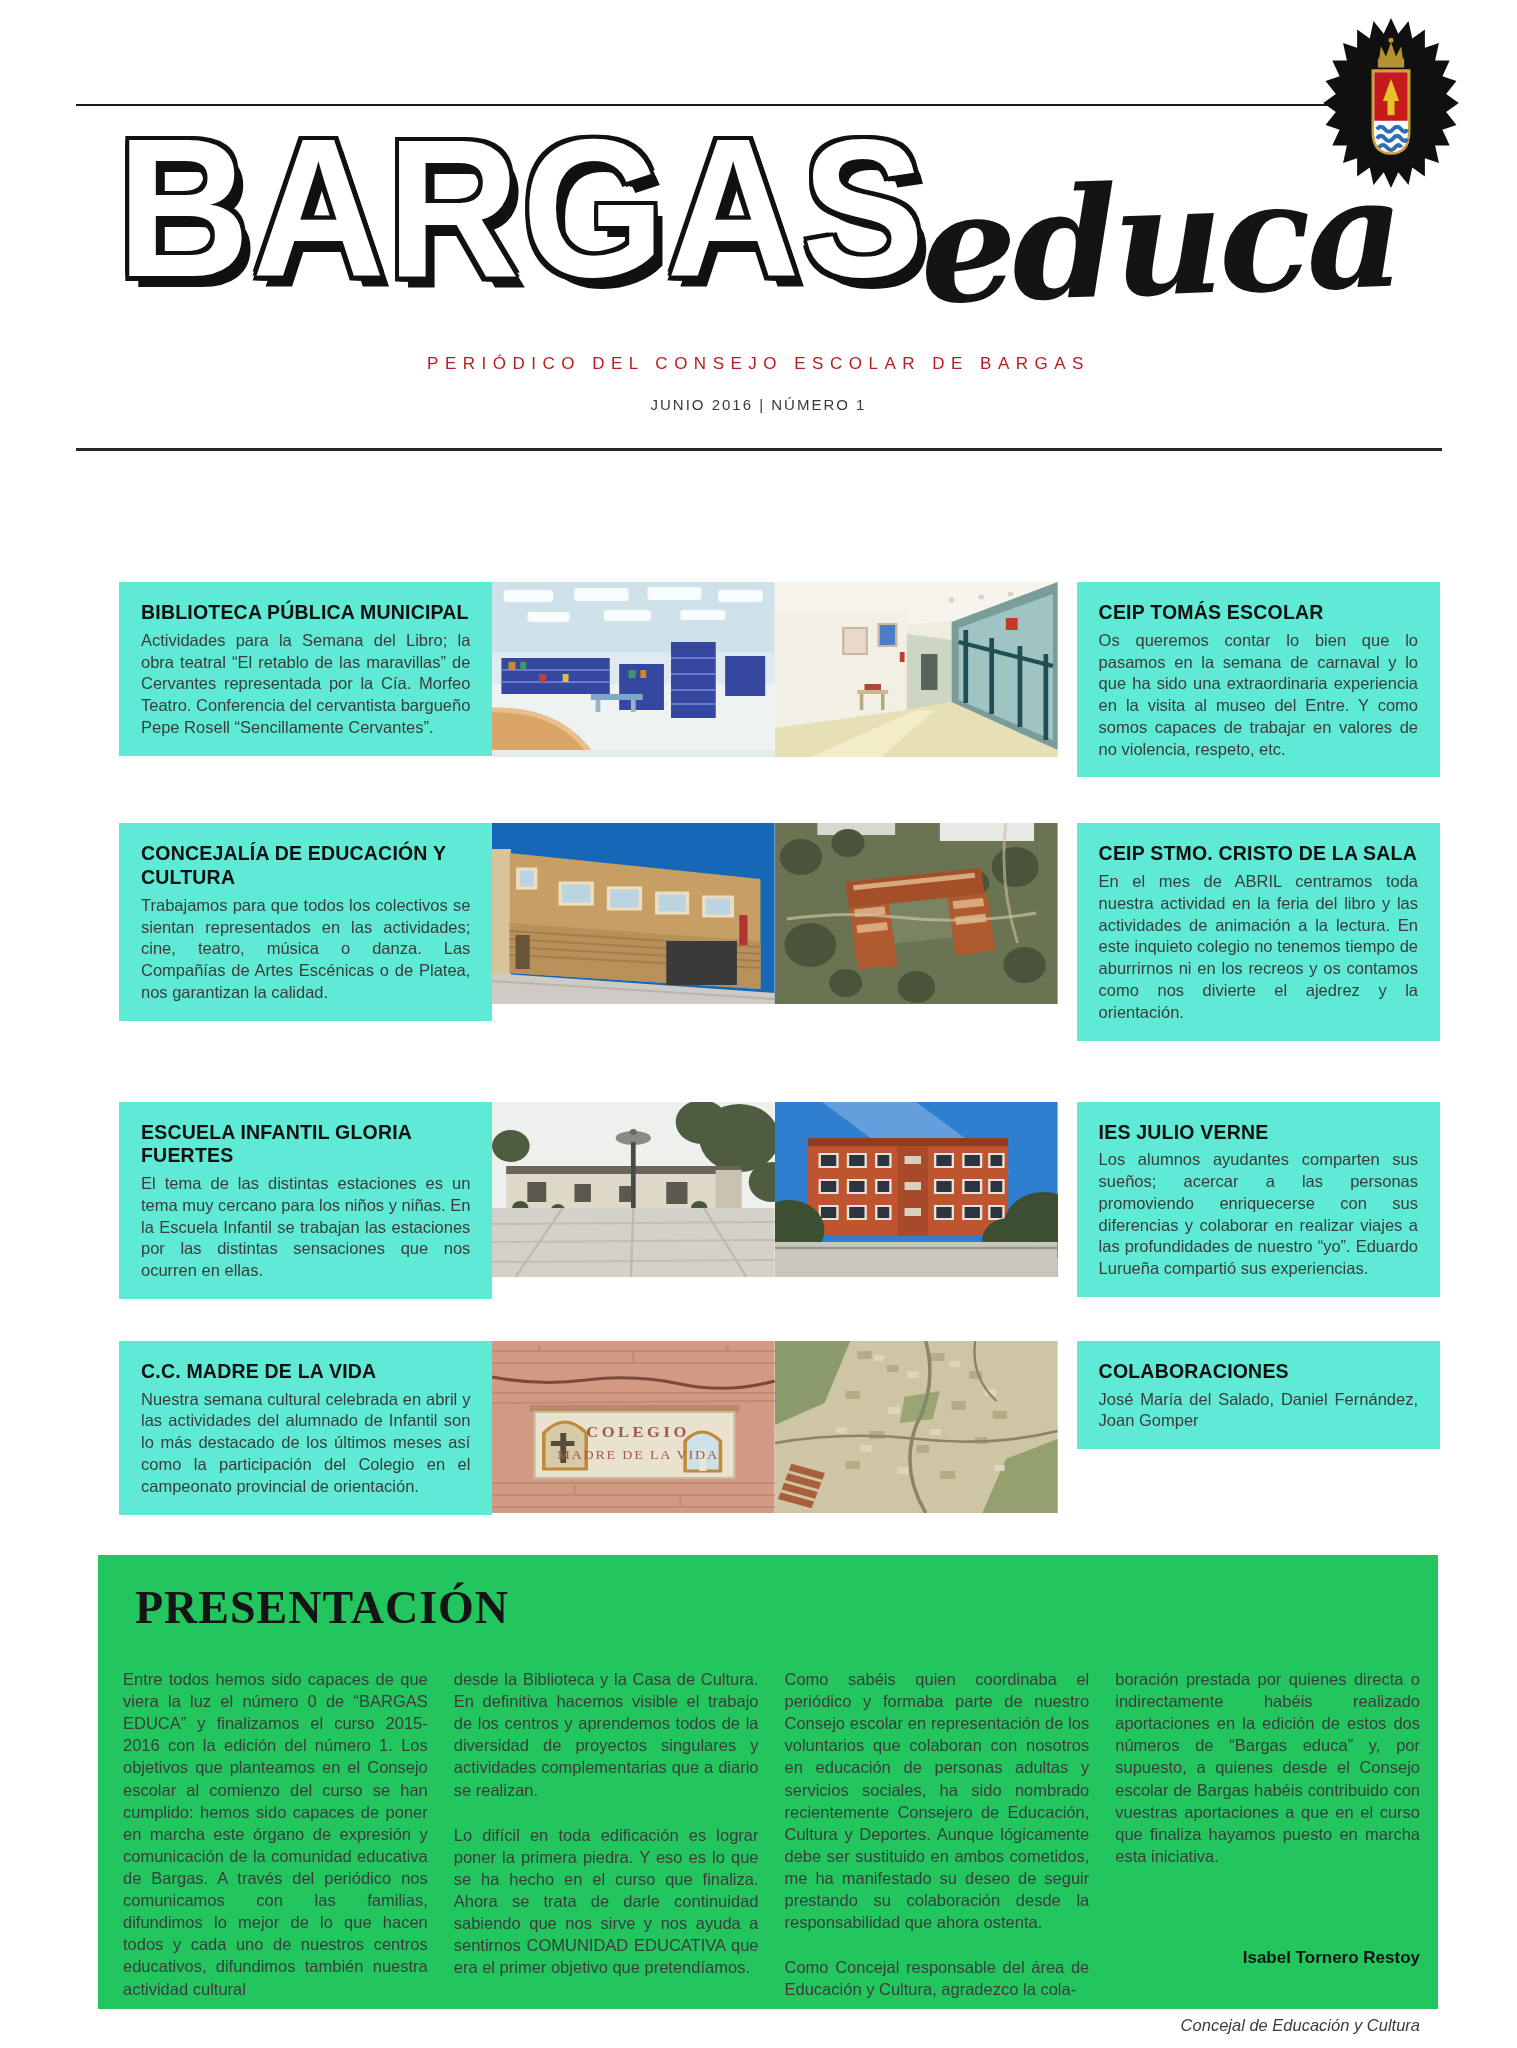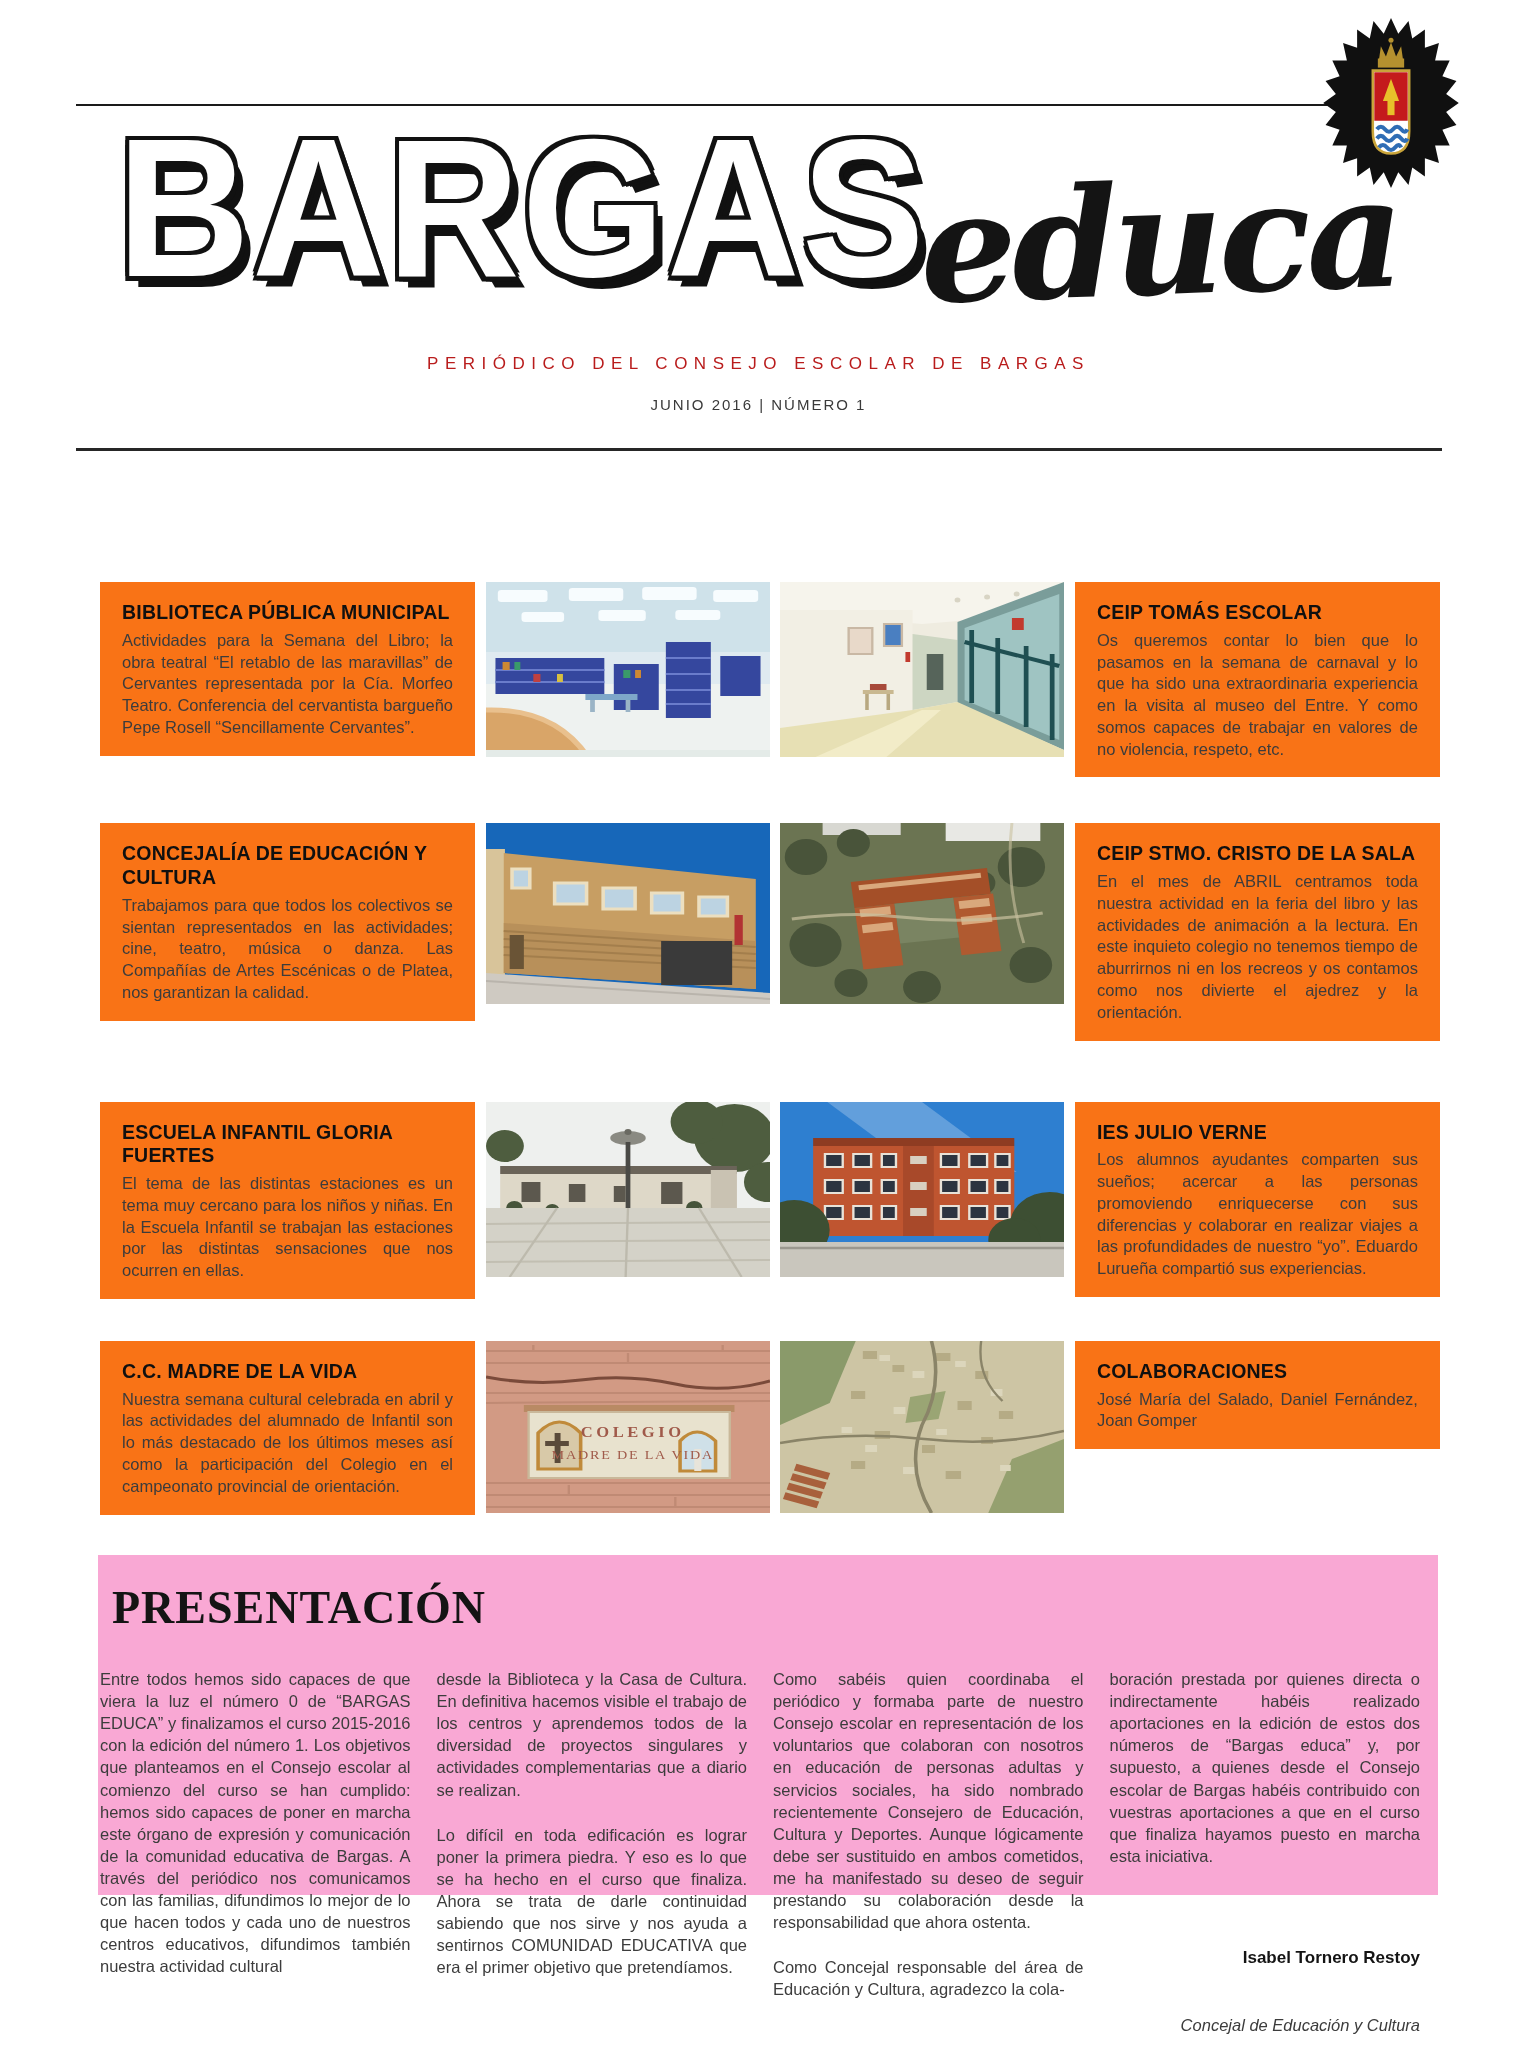--- a/index.html
+++ b/index.html
@@ -20,31 +20,31 @@
   .subtitle{position:absolute;left:0;top:354px;width:100%;text-align:center;
      font-size:17px;letter-spacing:6.5px;color:#b91c1c;}
   .issue{position:absolute;left:0;top:396px;width:100%;text-align:center;
      font-size:15px;letter-spacing:2px;color:#3a3a3a;}
   .rule2{position:absolute;left:76px;top:448px;width:1366px;height:3px;background:#262626;}
 
   
   .grid{position:absolute;left:100px;top:582px;width:1340px;}
   .row{display:flex;justify-content:space-between;align-items:flex-start;}
   .row.m1{margin-bottom:46px;} .row.m2{margin-bottom:61px;} .row.m3{margin-bottom:42px;}
-  .card{width:375px;background:#f97316;box-sizing:border-box;padding:19px 22px 17px 22px;}
+  .card{width:375px;background:#5eead4;box-sizing:border-box;padding:19px 22px 17px 22px;margin-left:19px;}
   .card.right{width:365px;}
   .card h2{margin:0 0 5px 0;font-size:19.5px;line-height:1.22;color:#101010;letter-spacing:.2px;}
   .card p{margin:0;font-size:16.5px;line-height:1.32;text-align:justify;color:#3c3c3c;}
   .photo{width:284px;overflow:hidden;}
   .photo svg{display:block;width:100%;height:100%;}
   .r1 .photo{height:175px;} .r2 .photo{height:181px;} .r3 .photo{height:175px;} .r4 .photo{height:172px;}
 
   
-  .presentation{position:absolute;left:98px;top:1555px;width:1340px;height:340px;
-     background:#f9a8d4;box-sizing:border-box;padding:26px 18px 0 2px;}
+  .presentation{position:absolute;left:98px;top:1555px;width:1340px;height:454px;
+     background:#22c55e;box-sizing:border-box;padding:26px 18px 0 25px;}
   .presentation h2{font-family:"Liberation Serif",serif;font-weight:bold;font-size:46px;
      letter-spacing:1px;margin:0 0 34px 12px;color:#141414;}
   .pres-cols{display:flex;gap:26px;}
   .pcol{flex:1;font-size:16.5px;line-height:1.34;text-align:justify;color:#3c3c3c;}
   .pcol p{margin:0 0 23px 0;}
   .sig-name{text-align:right;font-weight:bold;font-size:17px;color:#141414;margin-top:80px;}
   .sig-role{text-align:right;font-style:italic;font-size:16.5px;color:#3c3c3c;margin-top:44px;}
   .sign-text{font-family:"Liberation Serif",serif;fill:#a05a4a;}
 </style>
 </head>

